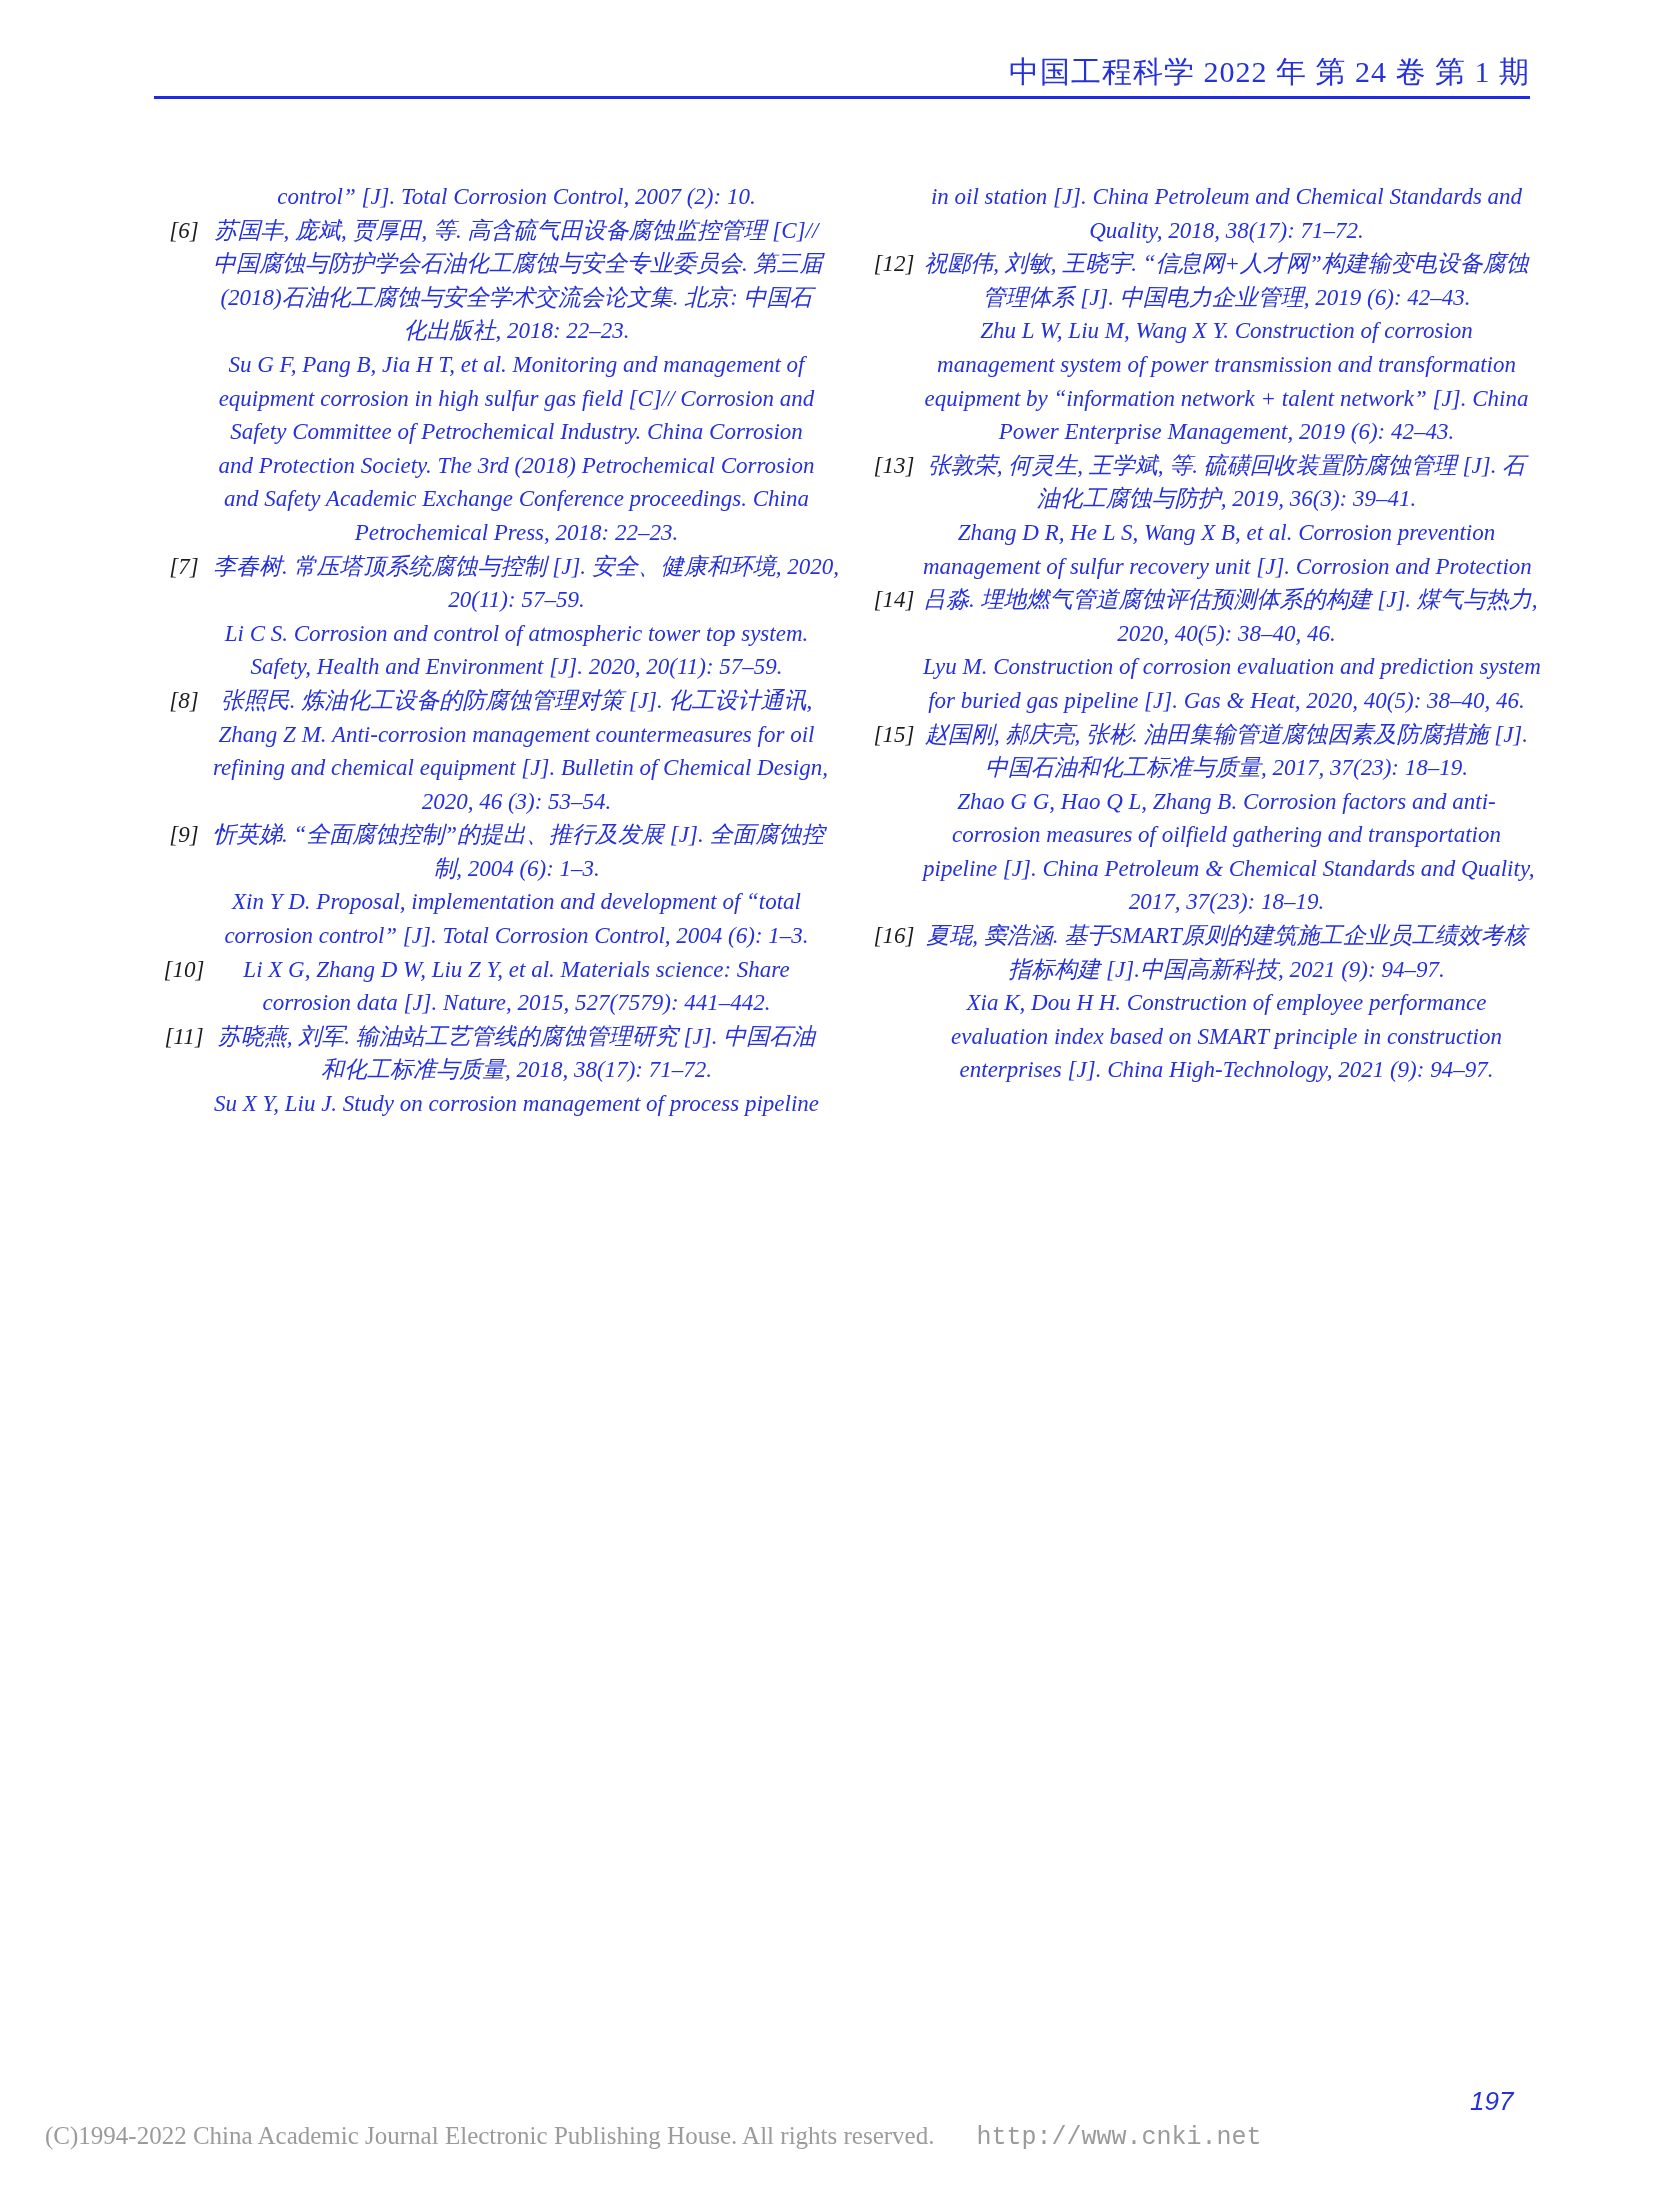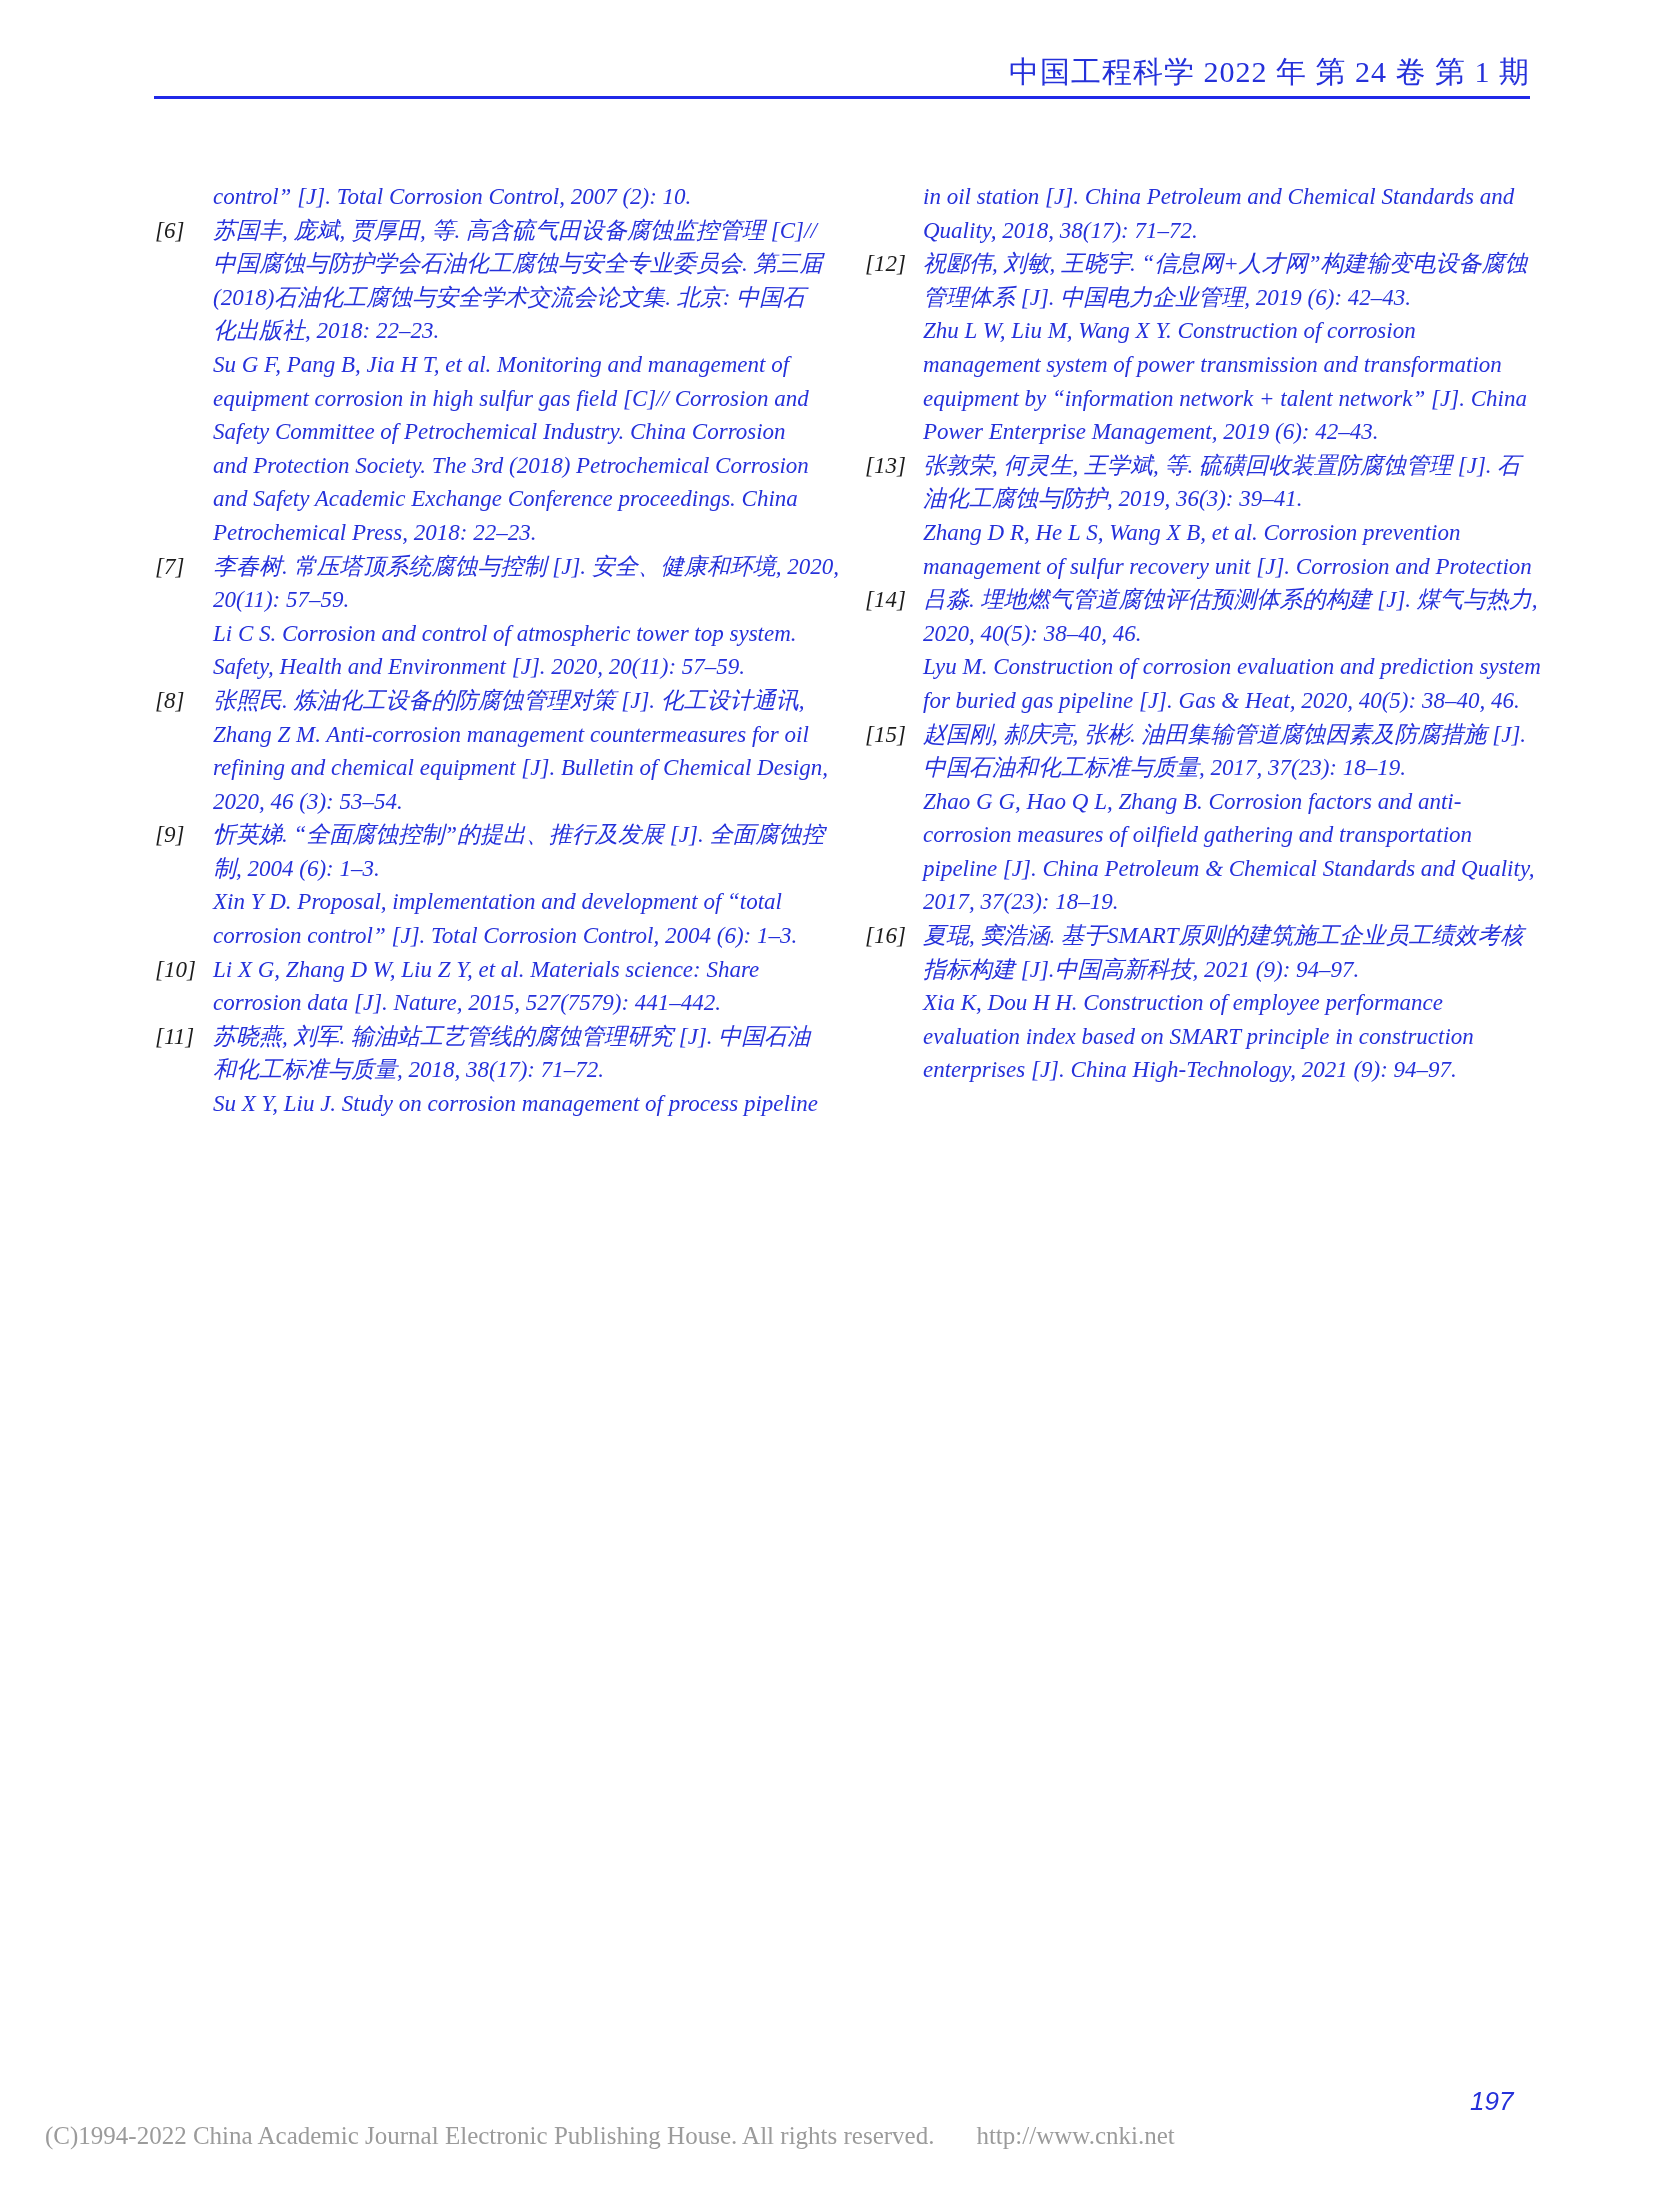--- a/index.html
+++ b/index.html
@@ -3,20 +3,21 @@
 <meta charset="utf-8">
 <style>
   html, body { margin: 0; padding: 0; background: #ffffff; }
   .page {
     position: relative;
     width: 1654px;
     height: 2205px;
     background: #ffffff;
     font-family: "Liberation Serif", "DejaVu Serif", serif;
     overflow: hidden;
+    text-align: center;
   }
   .journal-title {
     position: absolute;
     top: 52px;
     right: 124px;
     font-size: 30px;
     letter-spacing: 1px;
     color: var(--text-blue, #2531da);
     white-space: nowrap;
   }
@@ -62,21 +63,21 @@
     font-style: italic;
   }
   .footer {
     position: absolute;
     top: 2122px;
     left: 45px;
     font-size: 25px;
     color: var(--footer-gray, #9b9b9b);
     white-space: nowrap;
   }
-  .footer .footer-url { margin-left: 42px; }
+  .footer .footer-url { margin-left: 42px; font-family: Liberation Mono, monospace; }
 </style>
 </head>
 <body>
 
 <div class="page">
 
   <div class="journal-title">中国工程科学  2022 年  第 24 卷  第 1 期</div>
 
   <div class="header-rule"></div>
 

